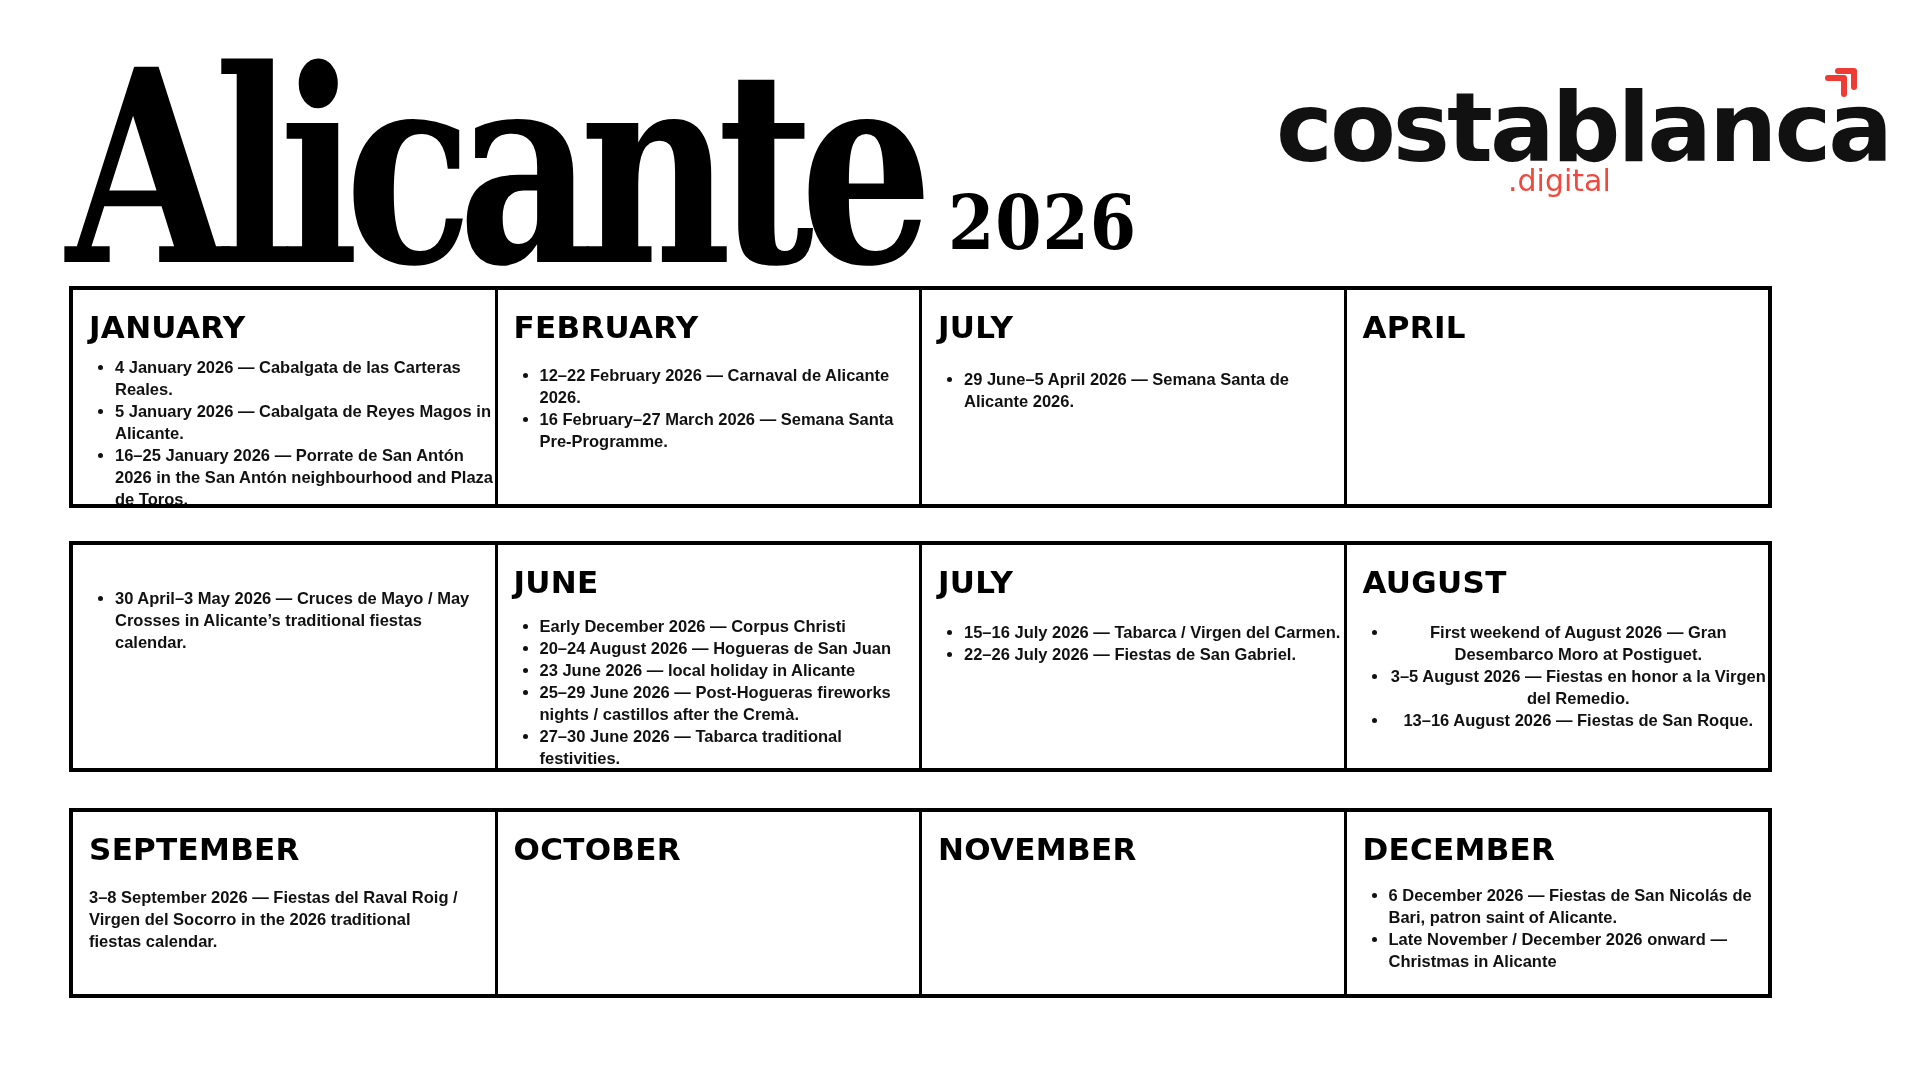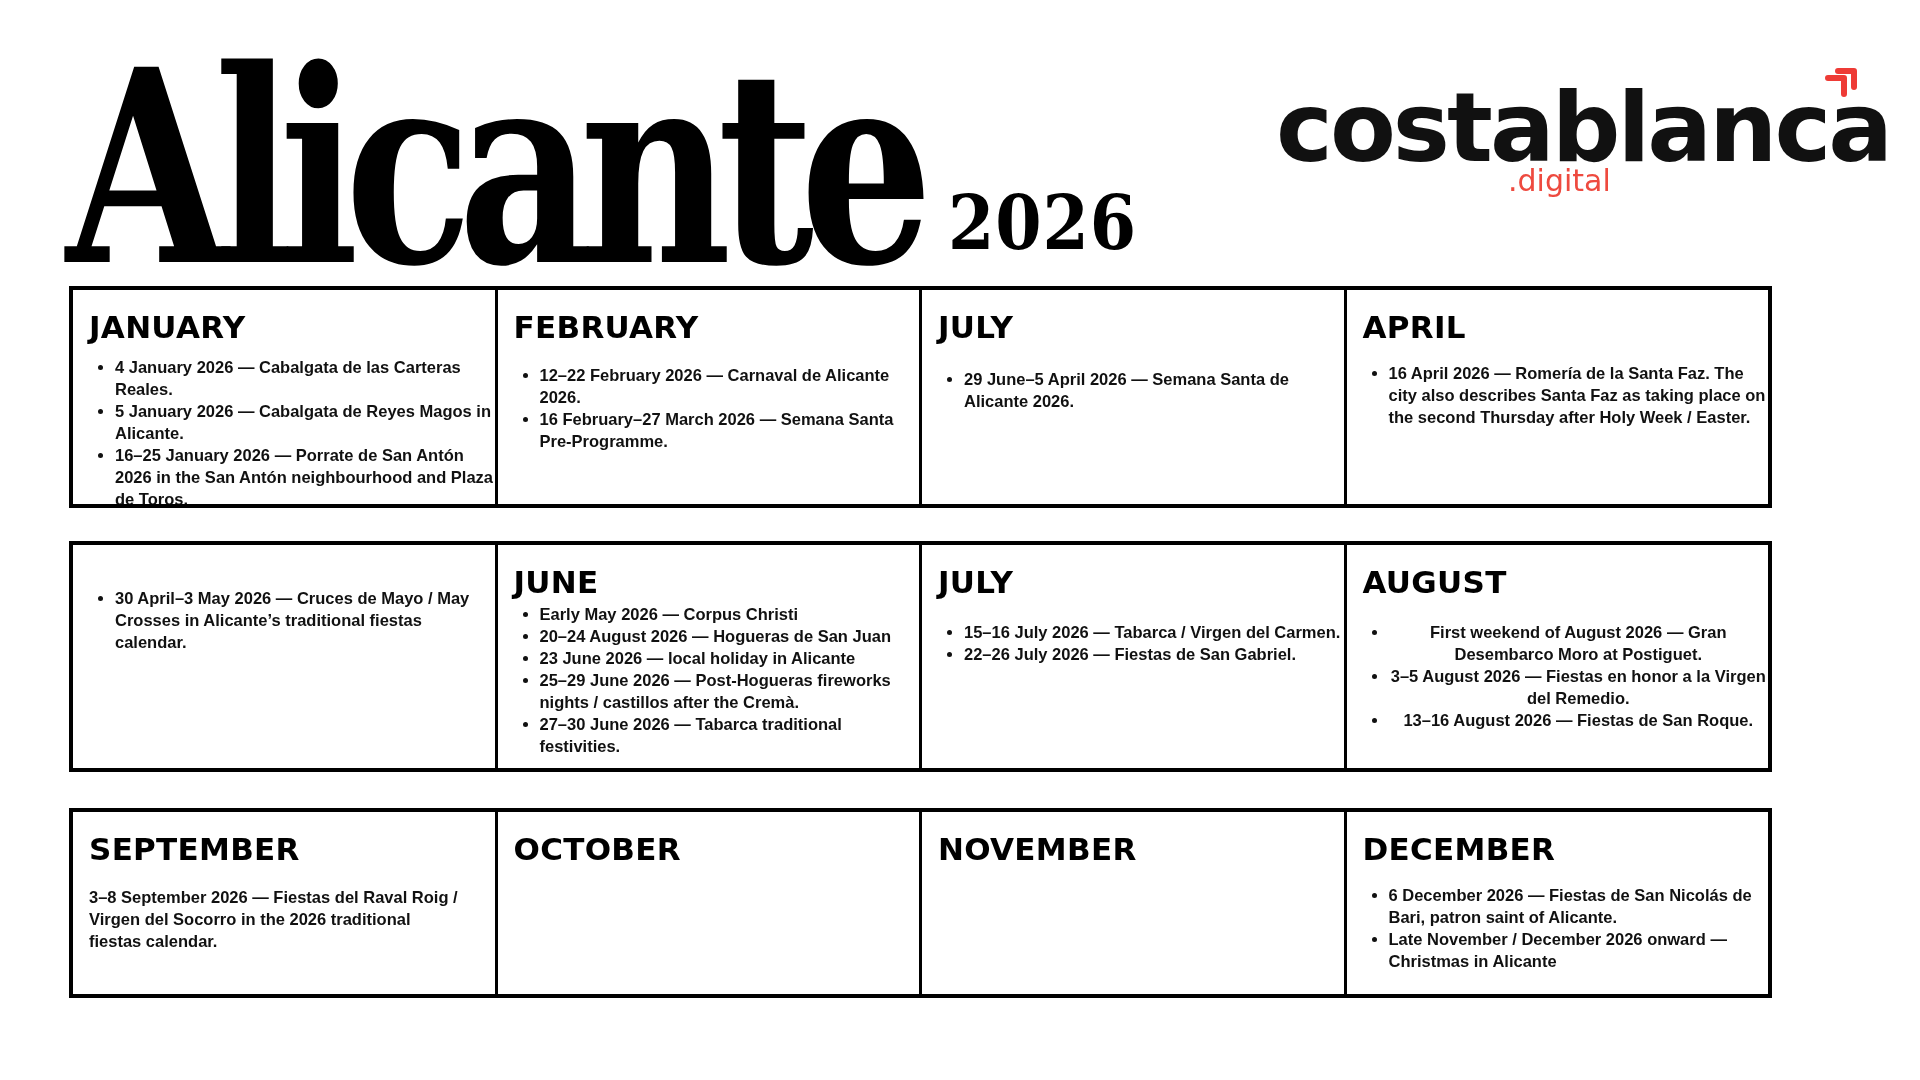--- a/index.html
+++ b/index.html
@@ -50,21 +50,21 @@
       font-family: "Liberation Sans", sans-serif; font-weight: 700; font-size: 16.5px;
       line-height: 22px; color: #111; margin: 0;
     }
     p.plain {
       margin: 0; font-family: "Liberation Sans", sans-serif; font-weight: 700; font-size: 16.5px;
       line-height: 22px; color: #111; max-width: 370px;
     }
     .row1 { top: 286px; height: 222px; }
     .row2 { top: 541px; height: 231px; }
     .row3 { top: 808px; height: 190px; }
-    .row2 .cell.tight .month { margin-bottom: 4px; }
+    .row2 .cell.tight .month { margin-bottom: 16px; }
   </style>
 </head>
 <body>
 
 <div class="title">Alicante</div>
 <div class="year">2026</div>
 
 <div class="logo">
   <span class="logo-main">costablanca</span>
   <span class="logo-sub">.digital</span>
@@ -91,36 +91,33 @@
     </ul>
   </div>
   <div class="cell">
     <div class="month">JULY</div>
     <ul class="events" style="margin-top:24px;">
       <li>29 June–5 April 2026 — Semana Santa de Alicante 2026.</li>
     </ul>
   </div>
   <div class="cell">
     <div class="month">APRIL</div>
-    <ul class="events" style="margin-top:18px;">
-      <li>16 April 2026 — Romería de la Santa Faz. The city also describes Santa Faz as taking place on the second Thursday after Holy Week / Easter.</li>
-    </ul>
   </div>
 </div>
 
 <div class="grid-row row2">
   <div class="cell">
     <ul class="events" style="margin-top:22px;">
       <li>30 April–3 May 2026 — Cruces de Mayo / May Crosses in Alicante’s traditional fiestas calendar.</li>
     </ul>
   </div>
   <div class="cell tight">
     <div class="month">JUNE</div>
     <ul class="events">
-      <li>Early May 2026 — Corpus Christi</li>
+      <li>Early December 2026 — Corpus Christi</li>
       <li>20–24 August 2026 — Hogueras de San Juan</li>
       <li>23 June 2026 — local holiday in Alicante</li>
       <li>25–29 June 2026 — Post-Hogueras fireworks nights / castillos after the Cremà.</li>
       <li>27–30 June 2026 — Tabarca traditional festivities.</li>
     </ul>
   </div>
   <div class="cell">
     <div class="month">JULY</div>
     <ul class="events" style="margin-top:22px;">
       <li>15–16 July 2026 — Tabarca / Virgen del Carmen.</li>

